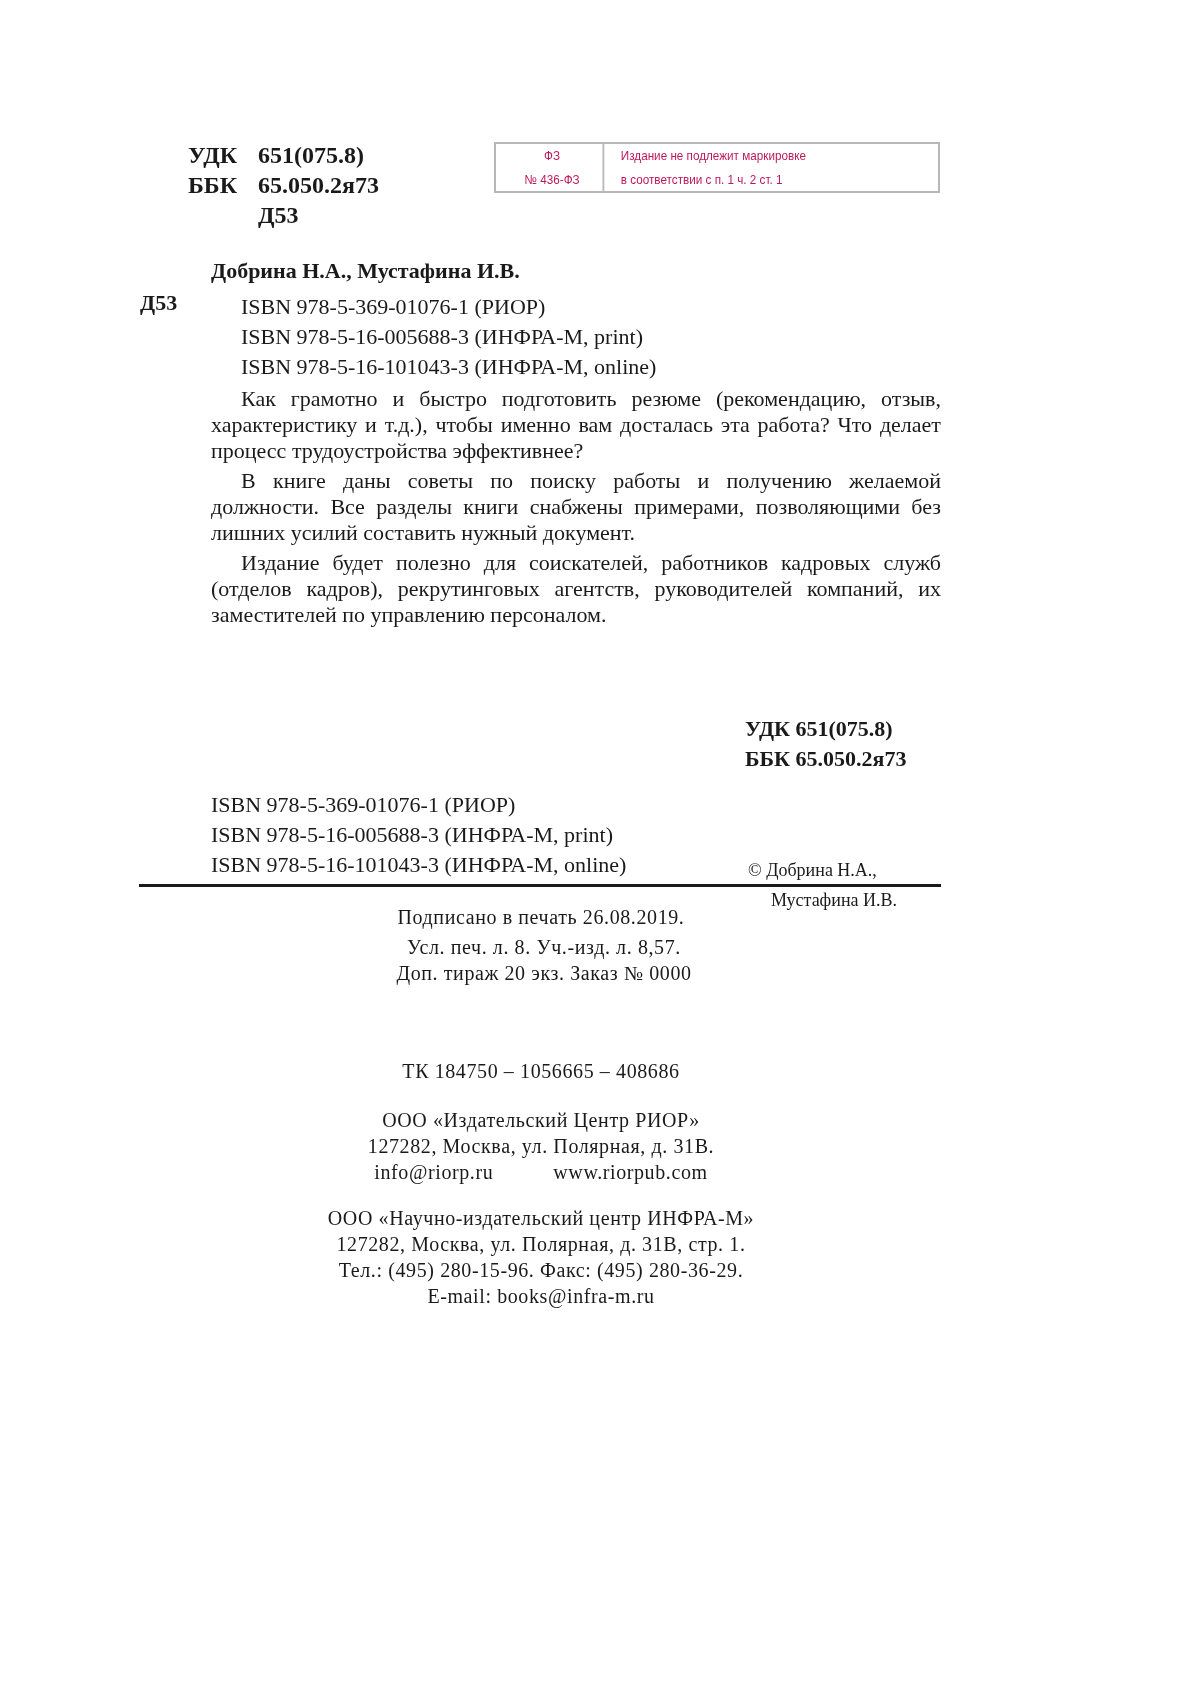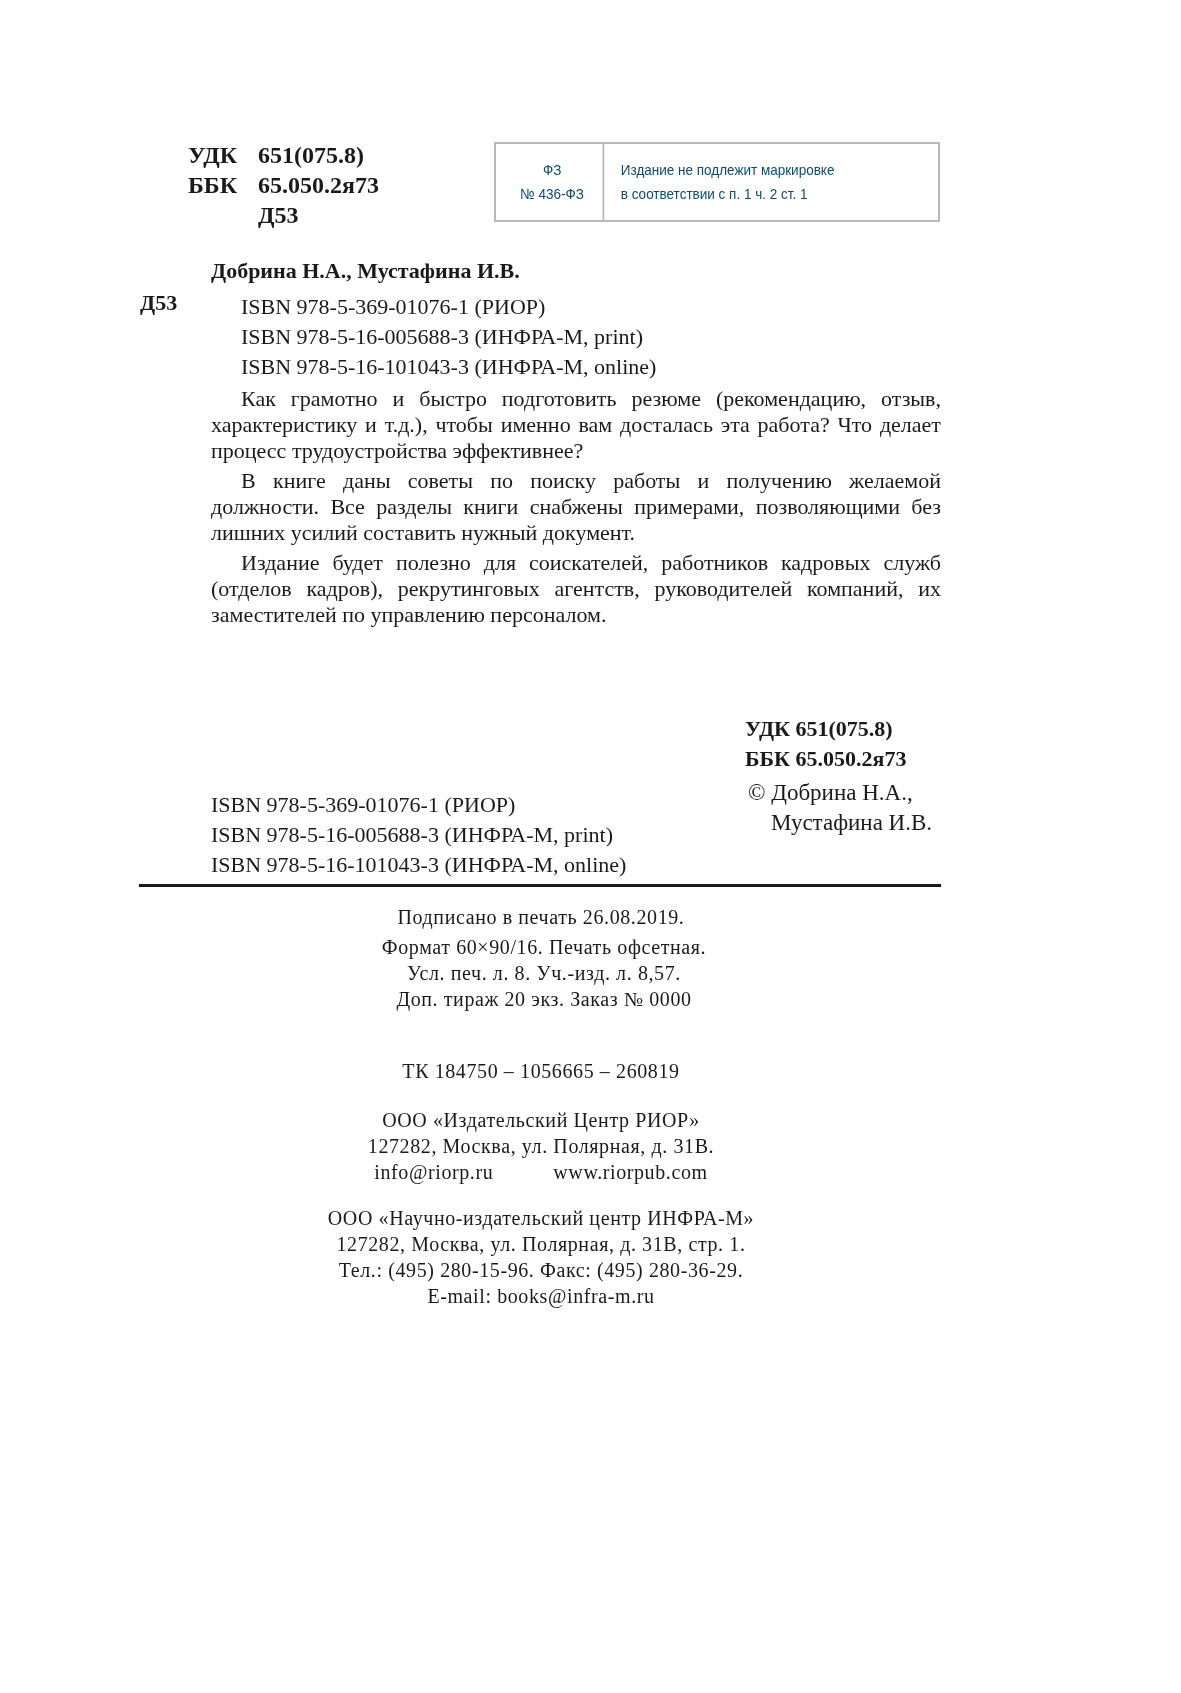--- a/index.html
+++ b/index.html
@@ -27,27 +27,27 @@
     }
     .class-row { display: flex; white-space: nowrap; margin-left: 48px; }
     .class-label { width: 70px; display: inline-block; }
     .class-value { display: inline-block; }
 
     
     .fz-table {
       left: 494px;
       top: 142px;
       width: 446px;
-      height: 80px;
+      height: 51px;
       border: 2px solid #b8b8b8;
       display: flex;
       font-family: "Liberation Sans", sans-serif;
-      font-size: 15px;
+      font-size: 13px;
       line-height: 24px;
-      color: #0c4a6e;
+      color: #be185d;
       box-sizing: border-box;
     }
     .fz-left {
       width: 112px;
       border-right: 2px solid #b8b8b8;
       text-align: center;
       display: flex;
       flex-direction: column;
       justify-content: center;
       transform: scaleX(0.9);
@@ -114,22 +114,22 @@
     
     .isbn-bottom {
       left: 211px;
       top: 790px;
       font-size: 22px;
       line-height: 30px;
       white-space: nowrap;
     }
     .copyright {
       left: 748px;
-      top: 778px;
-      font-size: 23px;
+      top: 855px;
+      font-size: 18px;
       line-height: 30px;
       white-space: nowrap;
     }
     .copyright .line2 { padding-left: 23px; }
 
     .rule {
       left: 139px;
       top: 884px;
       width: 802px;
       height: 0;
@@ -215,26 +215,25 @@
   <div>© Добрина Н.А.,</div>
   <div class="line2">Мустафина И.В.</div>
 </div>
 
 <div class="abs rule"></div>
 
 <div class="abs imprint imp-1">
   <div>Подписано в печать 26.08.2019.</div>
 </div>
 <div class="abs imprint imp-2">
-  <div>Формат 60×90/16. Печать офсетная.</div>
   <div>Усл. печ. л. 8. Уч.-изд. л. 8,57.</div>
   <div>Доп. тираж 20 экз. Заказ № 0000</div>
 </div>
 <div class="abs imprint imp-3">
-  <div>ТК 184750 – 1056665 – 260819</div>
+  <div>ТК 184750 – 1056665 – 408686</div>
 </div>
 
 <div class="abs imprint imp-4">
   <div>ООО «Издательский Центр РИОР»</div>
   <div>127282, Москва, ул. Полярная, д. 31В.</div>
   <div class="pub-row">
     <span>info@riorp.ru</span><span class="gap"></span><span>www.riorpub.com</span>
   </div>
 </div>
 

